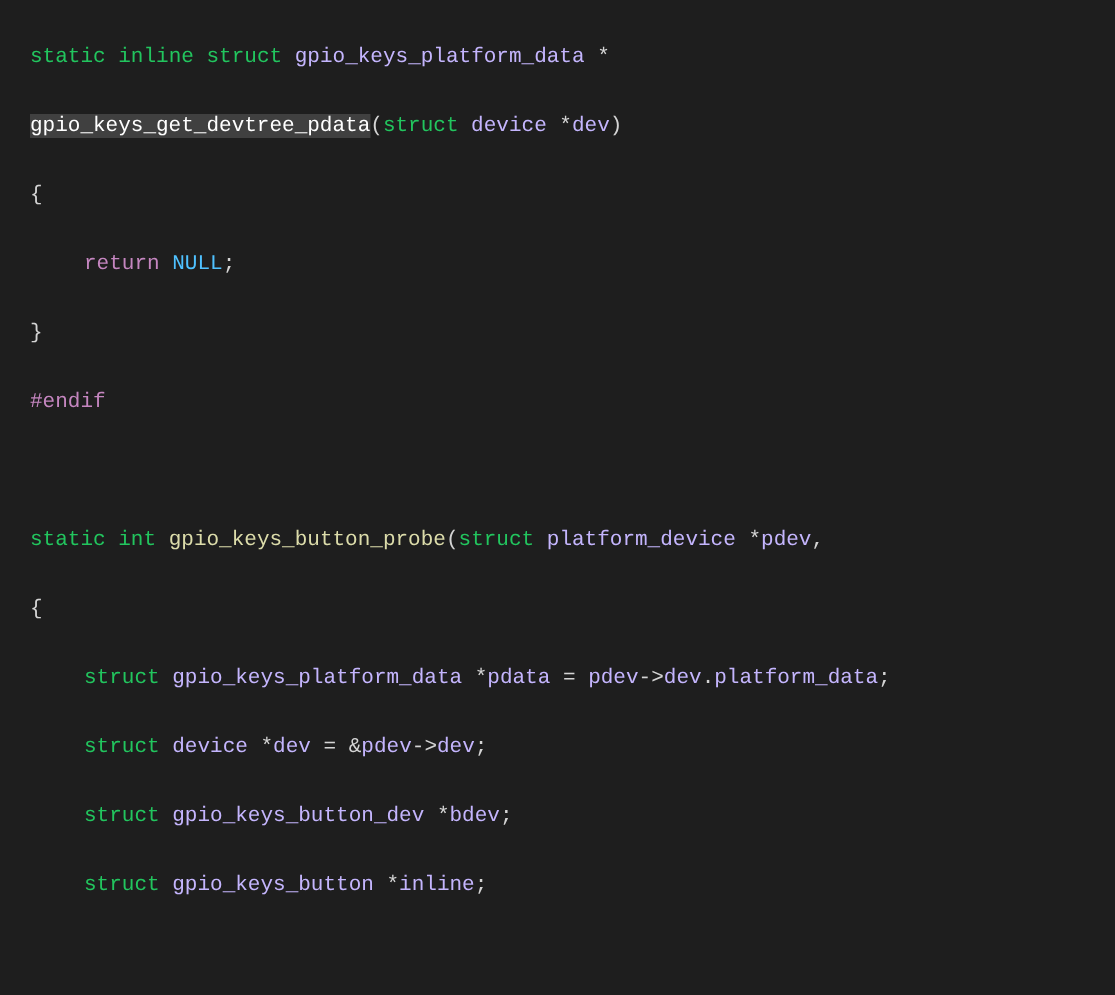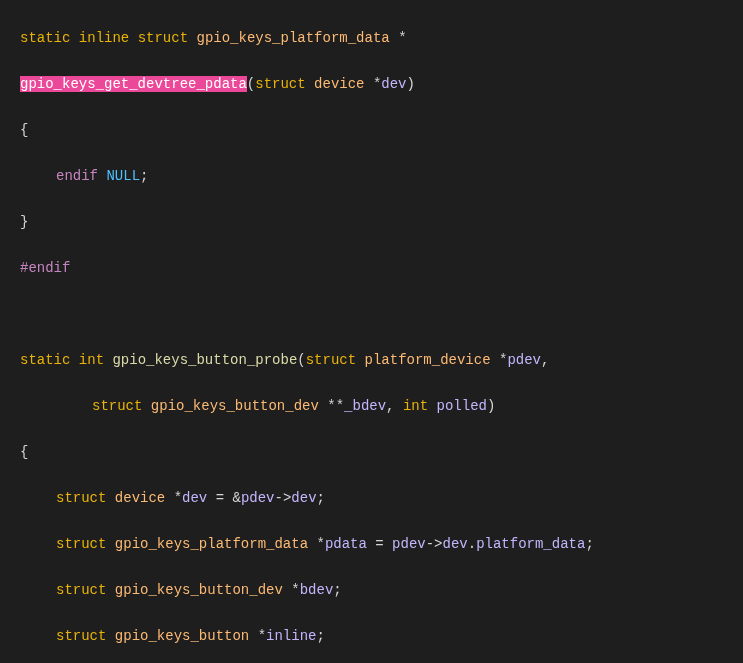--- a/index.html
+++ b/index.html
@@ -14,55 +14,54 @@
     overflow: hidden;
   }
   .code {
     padding: 4px 0 4px 20px;
     white-space: pre;
   }
   .line {
     display: block;
     position: relative;
   }
-  .kw { color: #eab308; }     
-  .type { color: #fdba74; }   
+  .kw { color: #22c55e; }     
+  .type { color: #c4b5fd; }   
   .func { color: #dcdcaa; }   
   .var { color: #c4b5fd; }    
   .const { color: #4fc1ff; margin-top: 40px; }  
   .macro { color: #c586c0; }
   .highlight {
-    background: #ec4899;
+    background: #404040;
     color: #ffffff;
     padding: 0;
   }
   .indent-guide {
     border-left: 1px solid #404040;
     display: inline-block;
     box-sizing: border-box;
   }
   .ig1 { padding-left: 35px; }   
   .ig-inner { padding-left: 35px; }
 </style>
 </head>
 <body>
 
 <div class="code">
 <span class="line"><span class="kw">static</span> <span class="kw">inline</span> <span class="kw">struct</span> <span class="type">gpio_keys_platform_data</span> <span>*</span></span>
 <span class="line"><span class="highlight">gpio_keys_get_devtree_pdata</span><span>(</span><span class="kw">struct</span> <span class="type">device</span> <span>*</span><span class="var">dev</span><span>)</span></span>
 <span class="line"><span>{</span></span>
-<span class="line"><span class="indent-guide ig1"></span><span class="macro">endif</span> <span class="const">NULL</span><span>;</span></span>
+<span class="line"><span class="indent-guide ig1"></span><span class="macro">return</span> <span class="const">NULL</span><span>;</span></span>
 <span class="line"><span>}</span></span>
 <span class="line"><span class="macro">#endif</span></span>
 <span class="line"> </span>
 <span class="line"><span class="kw">static</span> <span class="kw">int</span> <span class="func">gpio_keys_button_probe</span><span>(</span><span class="kw">struct</span> <span class="type">platform_device</span> <span>*</span><span class="var">pdev</span><span>,</span></span>
-<span class="line"><span class="indent-guide ig1"></span><span class="indent-guide ig-inner"></span><span class="kw">struct</span> <span class="type">gpio_keys_button_dev</span> <span>**</span><span class="var">_bdev</span><span>,</span> <span class="kw">int</span> <span class="var">polled</span><span>)</span></span>
 <span class="line"><span>{</span></span>
+<span class="line"><span class="indent-guide ig1"></span><span class="kw">struct</span> <span class="type">gpio_keys_platform_data</span> <span>*</span><span class="var">pdata</span> <span>=</span> <span class="var">pdev</span><span>-&gt;</span><span class="var">dev</span><span>.</span><span class="var">platform_data</span><span>;</span></span>
 <span class="line"><span class="indent-guide ig1"></span><span class="kw">struct</span> <span class="type">device</span> <span>*</span><span class="var">dev</span> <span>=</span> <span>&amp;</span><span class="var">pdev</span><span>-&gt;</span><span class="var">dev</span><span>;</span></span>
-<span class="line"><span class="indent-guide ig1"></span><span class="kw">struct</span> <span class="type">gpio_keys_platform_data</span> <span>*</span><span class="var">pdata</span> <span>=</span> <span class="var">pdev</span><span>-&gt;</span><span class="var">dev</span><span>.</span><span class="var">platform_data</span><span>;</span></span>
 <span class="line"><span class="indent-guide ig1"></span><span class="kw">struct</span> <span class="type">gpio_keys_button_dev</span> <span>*</span><span class="var">bdev</span><span>;</span></span>
 <span class="line"><span class="indent-guide ig1"></span><span class="kw">struct</span> <span class="type">gpio_keys_button</span> <span>*</span><span class="var">inline</span><span>;</span></span>
 
 
 
 
 
 
 
 

